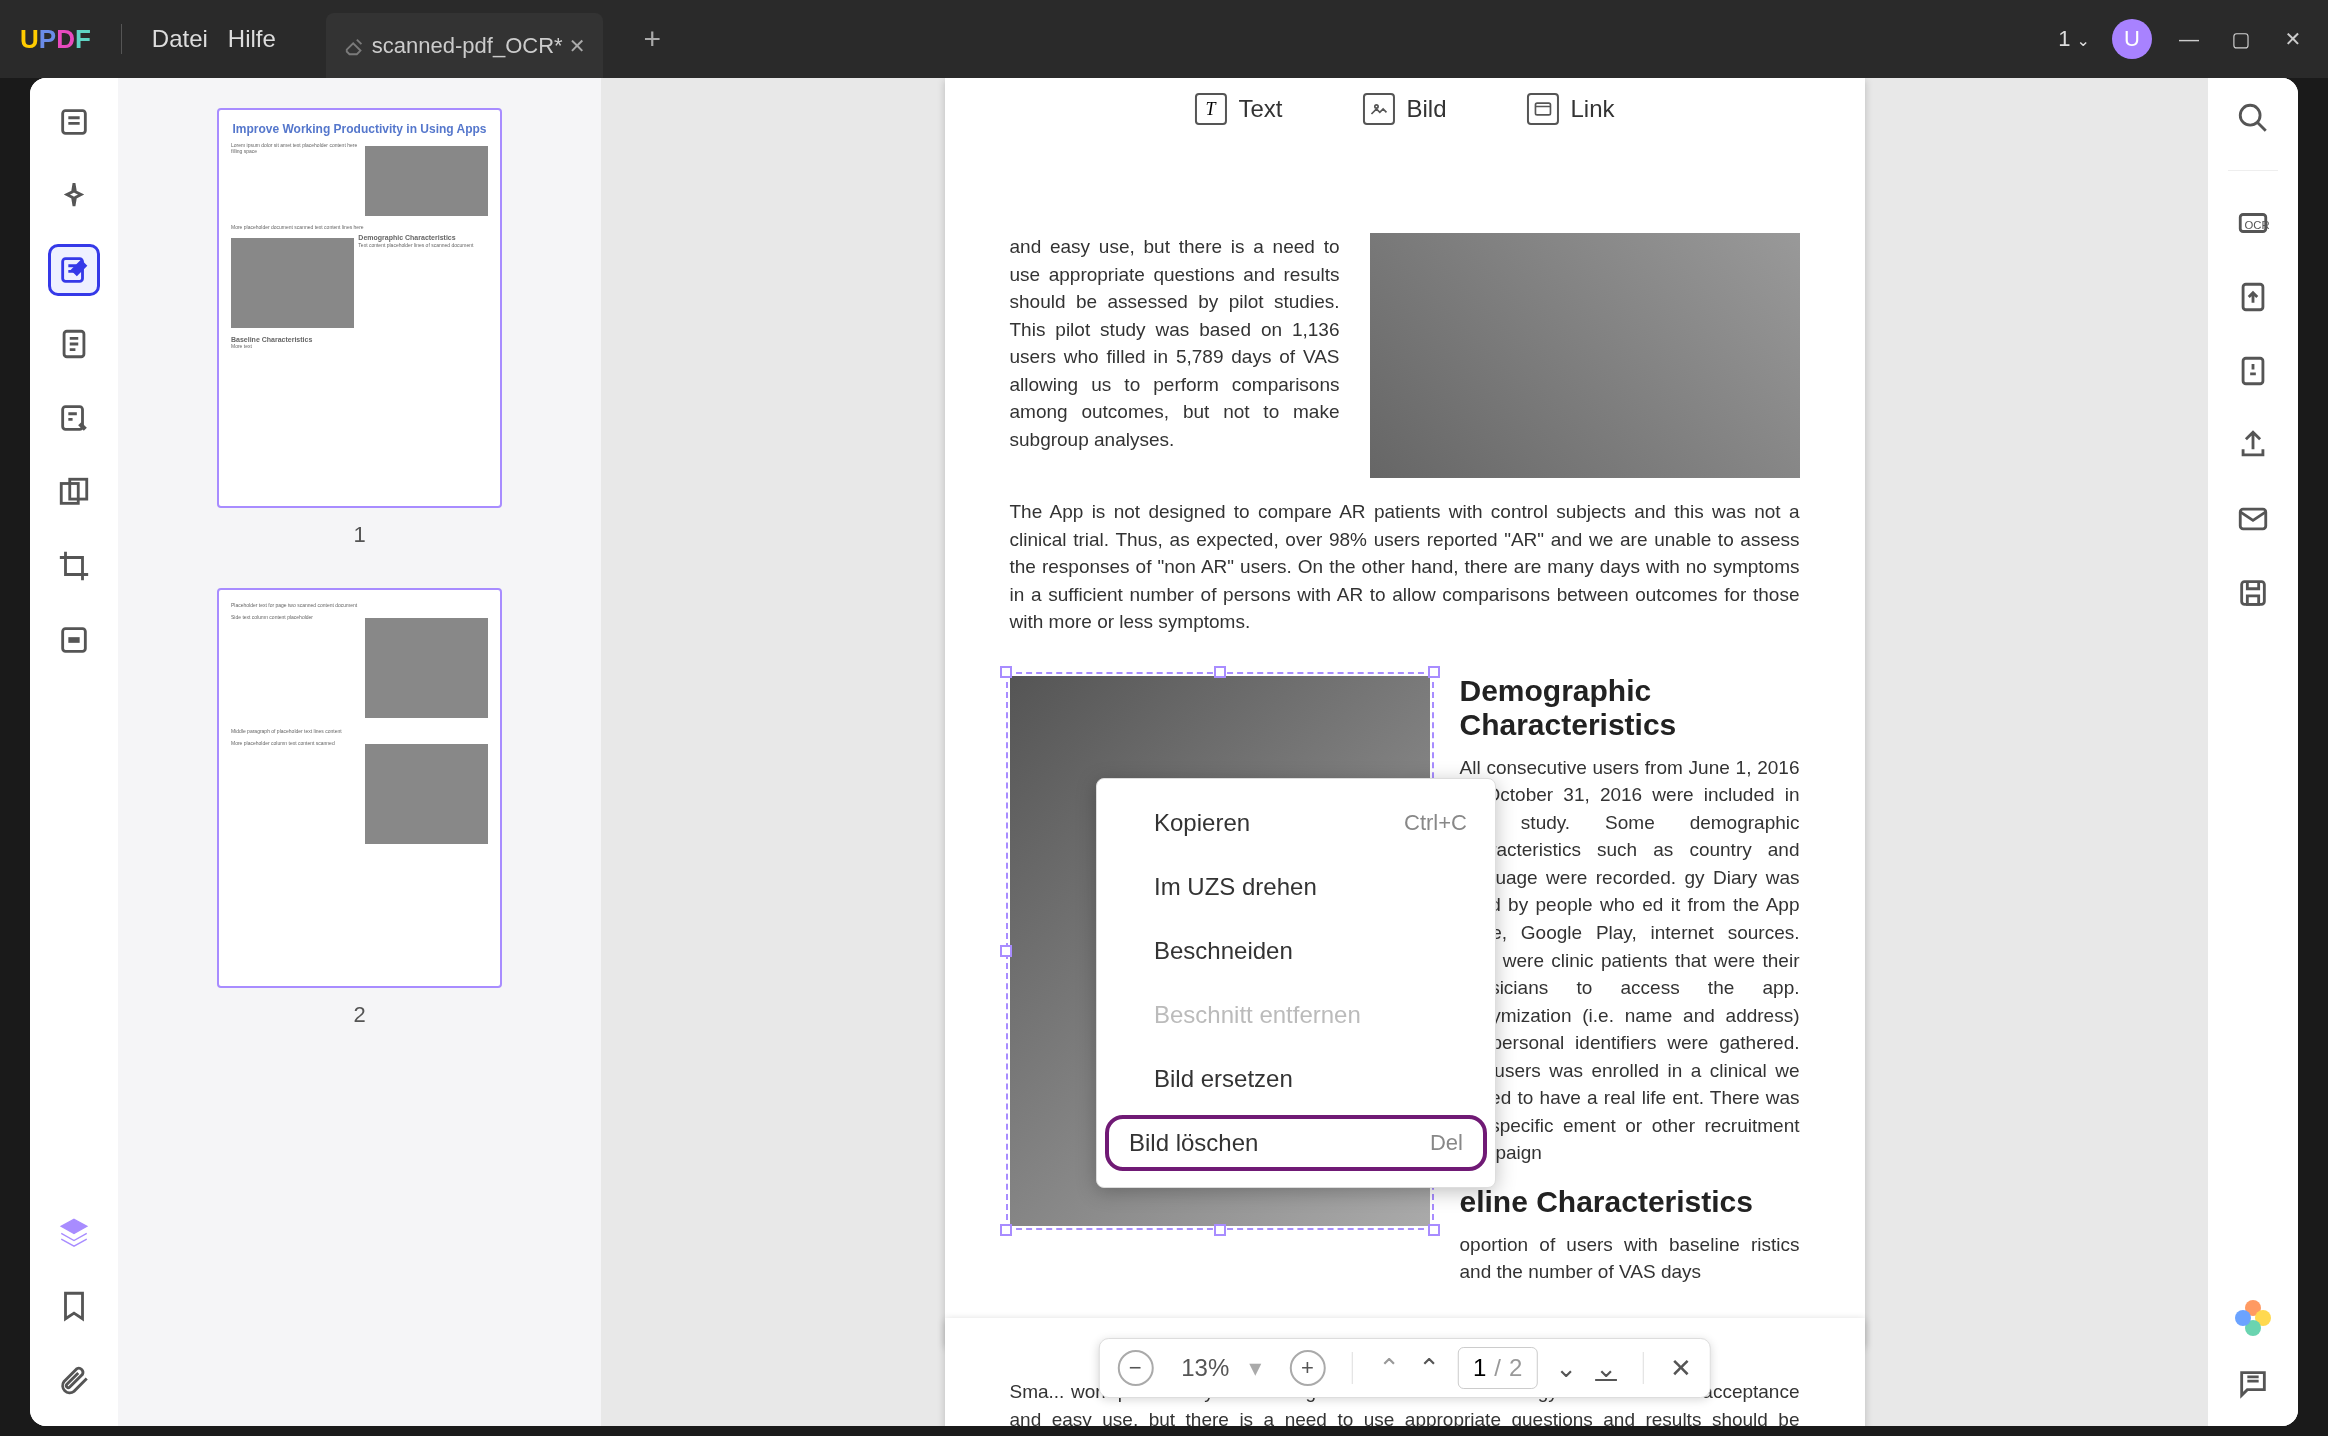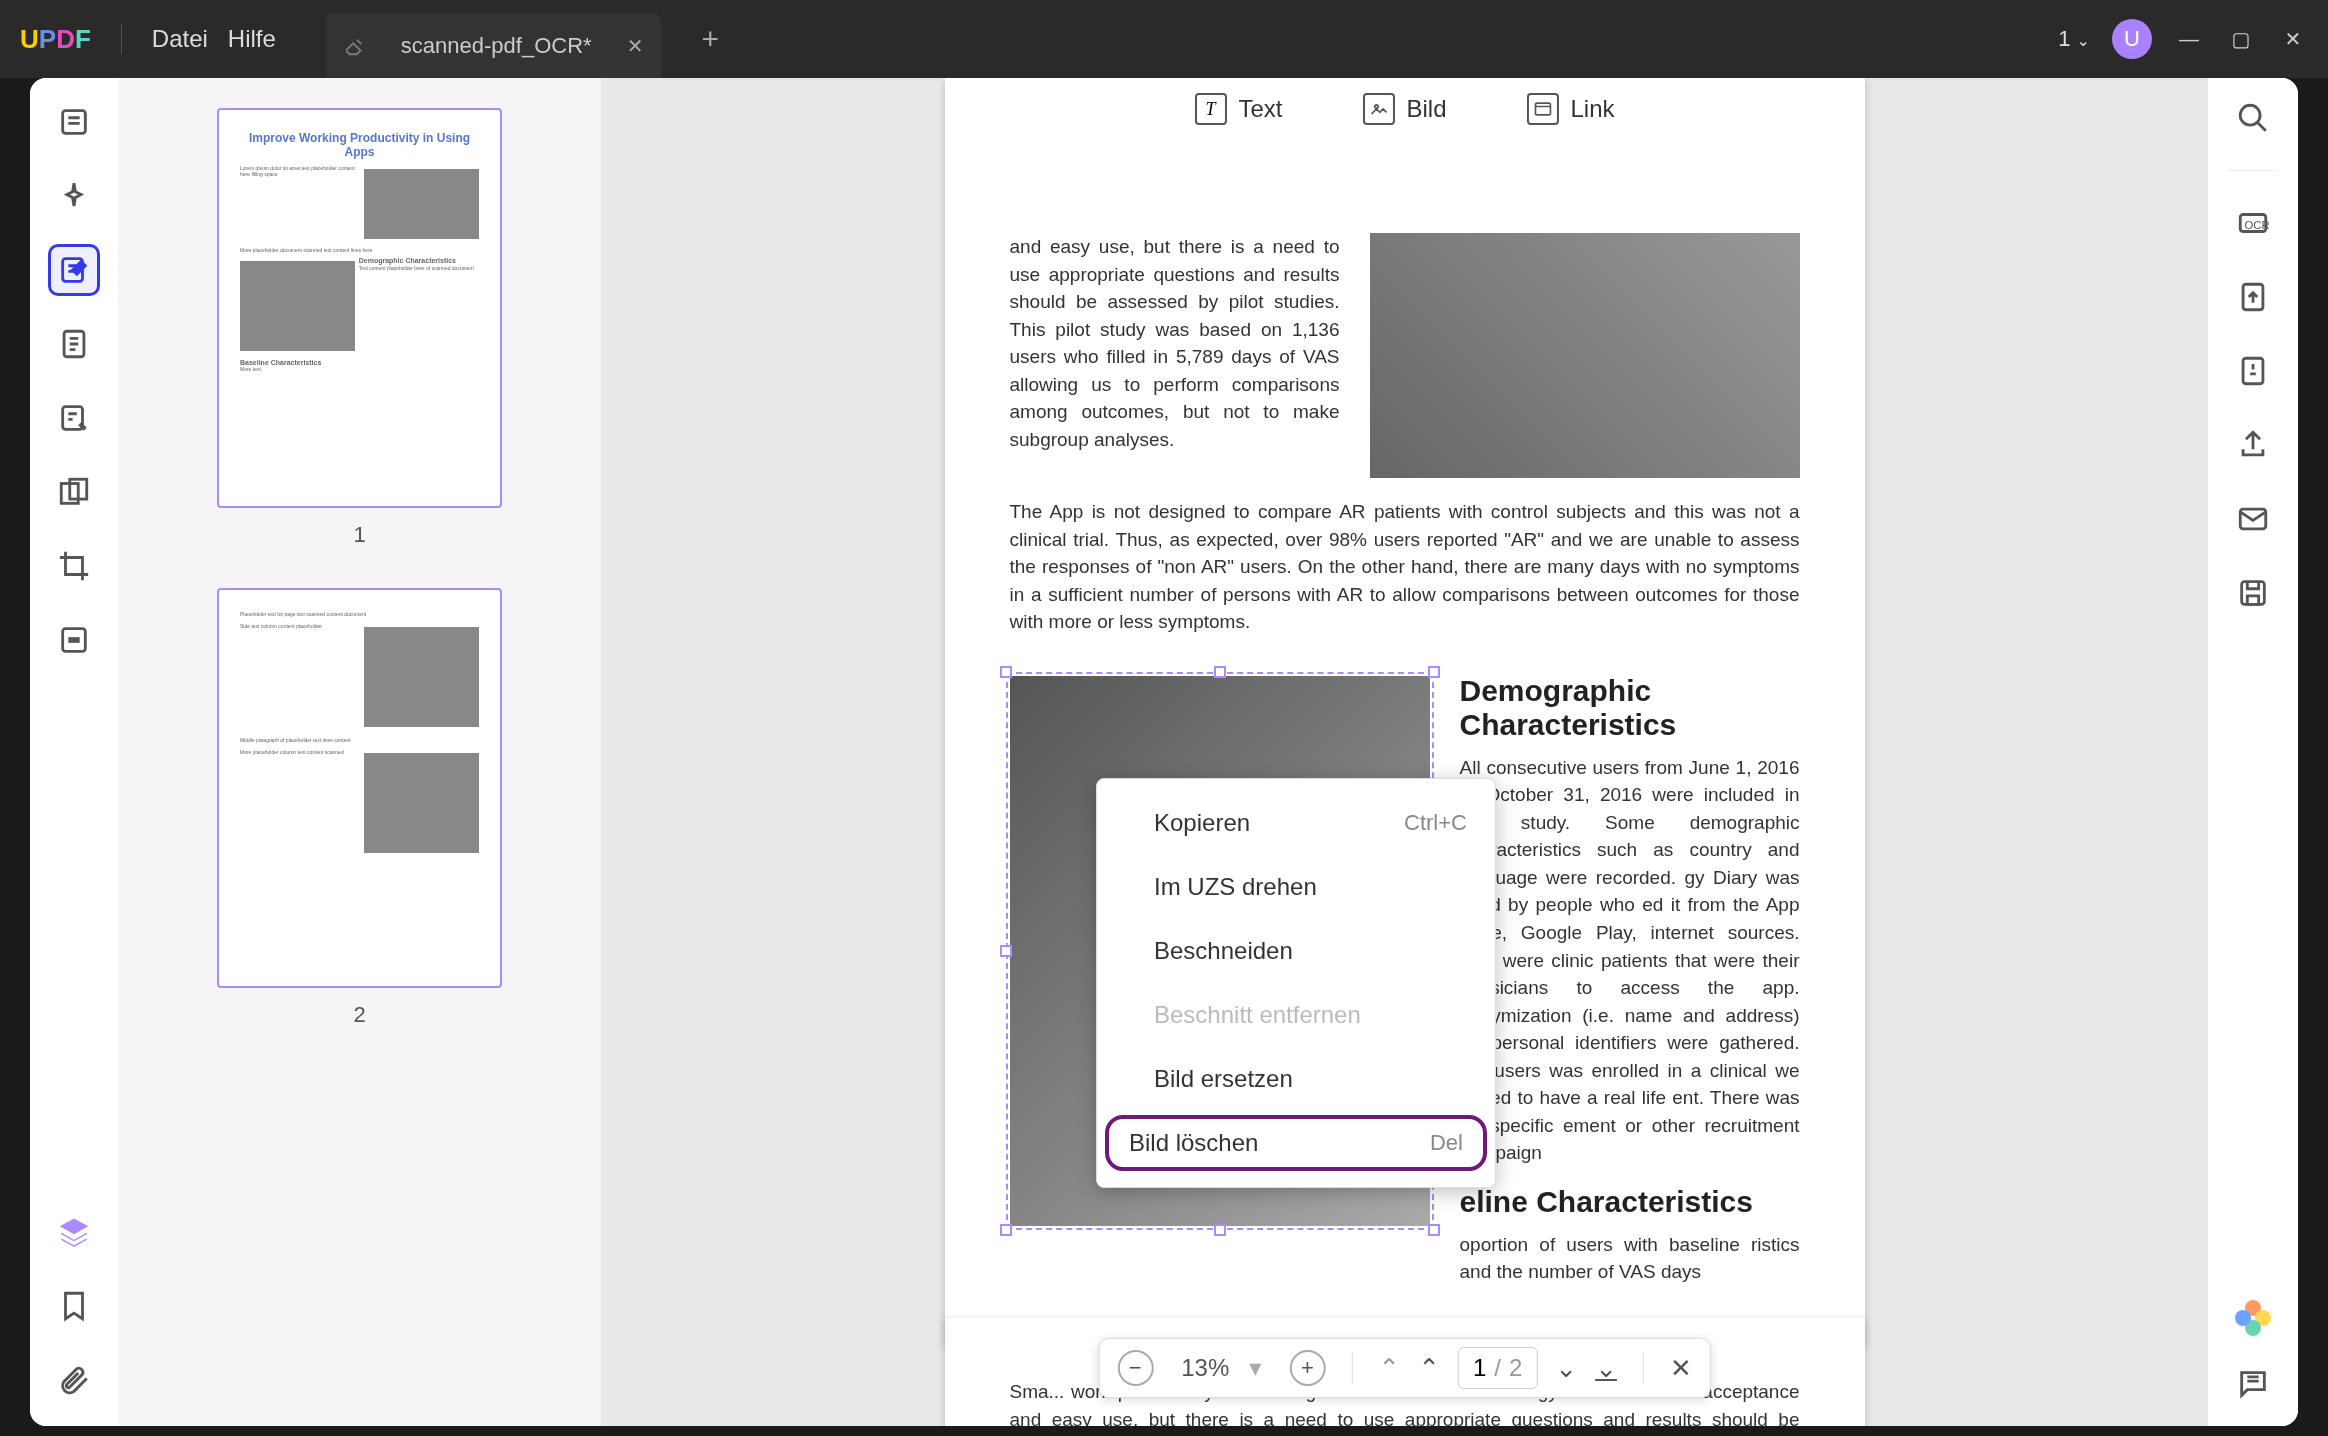--- a/index.html
+++ b/index.html
@@ -7,21 +7,21 @@
 
 
 .titlebar { height: 78px; background: #2a2a2a; display: flex; align-items: center; padding: 0 20px; gap: 20px; }
 .logo { font-size: 26px; font-weight: bold; }
 .logo .l1 { color: #ffcc00; }
 .logo .l2 { color: #6b8ce8; }
 .logo .l3 { color: #e84abf; }
 .logo .l4 { color: #5fd4c4; }
 .menu-sep { width: 1px; height: 30px; background: #555; margin: 0 10px; }
 .menu-item { color: #ddd; font-size: 24px; cursor: pointer; }
-.tab { display: flex; align-items: center; background: #333; border-radius: 8px 8px 0 0; padding: 14px 18px; margin-left: 30px; gap: 35px; height: 65px; margin-top: 13px; }
+.tab { display: flex; align-items: center; background: #333; border-radius: 8px 8px 0 0; padding: 14px 18px; margin-left: 30px; gap: 6px; height: 65px; margin-top: 13px; }
 .tab-icon { width: 22px; height: 22px; opacity: 0.6; }
 .tab-title { color: #ccc; font-size: 22px; }
 .tab-close { color: #aaa; font-size: 20px; cursor: pointer; }
 .new-tab { color: #aaa; font-size: 30px; margin-left: 20px; cursor: pointer; }
 .titlebar-right { margin-left: auto; display: flex; align-items: center; gap: 22px; }
 .page-ind { color: #ddd; font-size: 22px; }
 .avatar { width: 40px; height: 40px; border-radius: 50%; background: #a882ff; color: white; display: flex; align-items: center; justify-content: center; font-size: 22px; }
 .win-btn { color: #ccc; font-size: 20px; cursor: pointer; width: 30px; text-align: center; }
 
 
@@ -31,21 +31,21 @@
 .left-toolbar { width: 88px; background: #fff; display: flex; flex-direction: column; align-items: center; padding-top: 18px; gap: 22px; }
 .tool-btn { width: 52px; height: 52px; border-radius: 10px; display: flex; align-items: center; justify-content: center; cursor: pointer; }
 .tool-btn.active { border: 3px solid #3539e8; background: #eef0ff; }
 .tool-btn svg, .tool-btn .glyph { width: 34px; height: 34px; color: #555; font-size: 30px; }
 .tool-btn.active svg { color: #3539e8; }
 .left-bottom { margin-top: auto; margin-bottom: 20px; display: flex; flex-direction: column; gap: 22px; align-items: center; }
 
 
 .thumb-panel { width: 483px; background: #f5f5f7; padding: 30px; overflow-y: auto; }
 .thumb-item { display: flex; flex-direction: column; align-items: center; margin-bottom: 40px; }
-.thumb-page { width: 285px; height: 400px; background: #fff; border: 2px solid #a88cff; border-radius: 4px; padding: 21px; font-size: 8px; color: #666; overflow: hidden; }
+.thumb-page { width: 285px; height: 400px; background: #fff; border: 2px solid #a88cff; border-radius: 4px; padding: 12px; font-size: 8px; color: #666; overflow: hidden; }
 .thumb-page.p1 { position: relative; }
 .thumb-title { font-size: 12px; color: #5577cc; text-align: center; font-weight: bold; margin-bottom: 6px; }
 .thumb-img { background: #888; width: 100%; height: 60px; margin: 4px 0; }
 .thumb-img.half { width: 48%; display: inline-block; }
 .thumb-num { font-size: 22px; color: #555; margin-top: 14px; }
 
 
 .doc-area { flex: 1; background: #e8e8e8; position: relative; overflow: hidden; display: flex; justify-content: center; }
 
 

